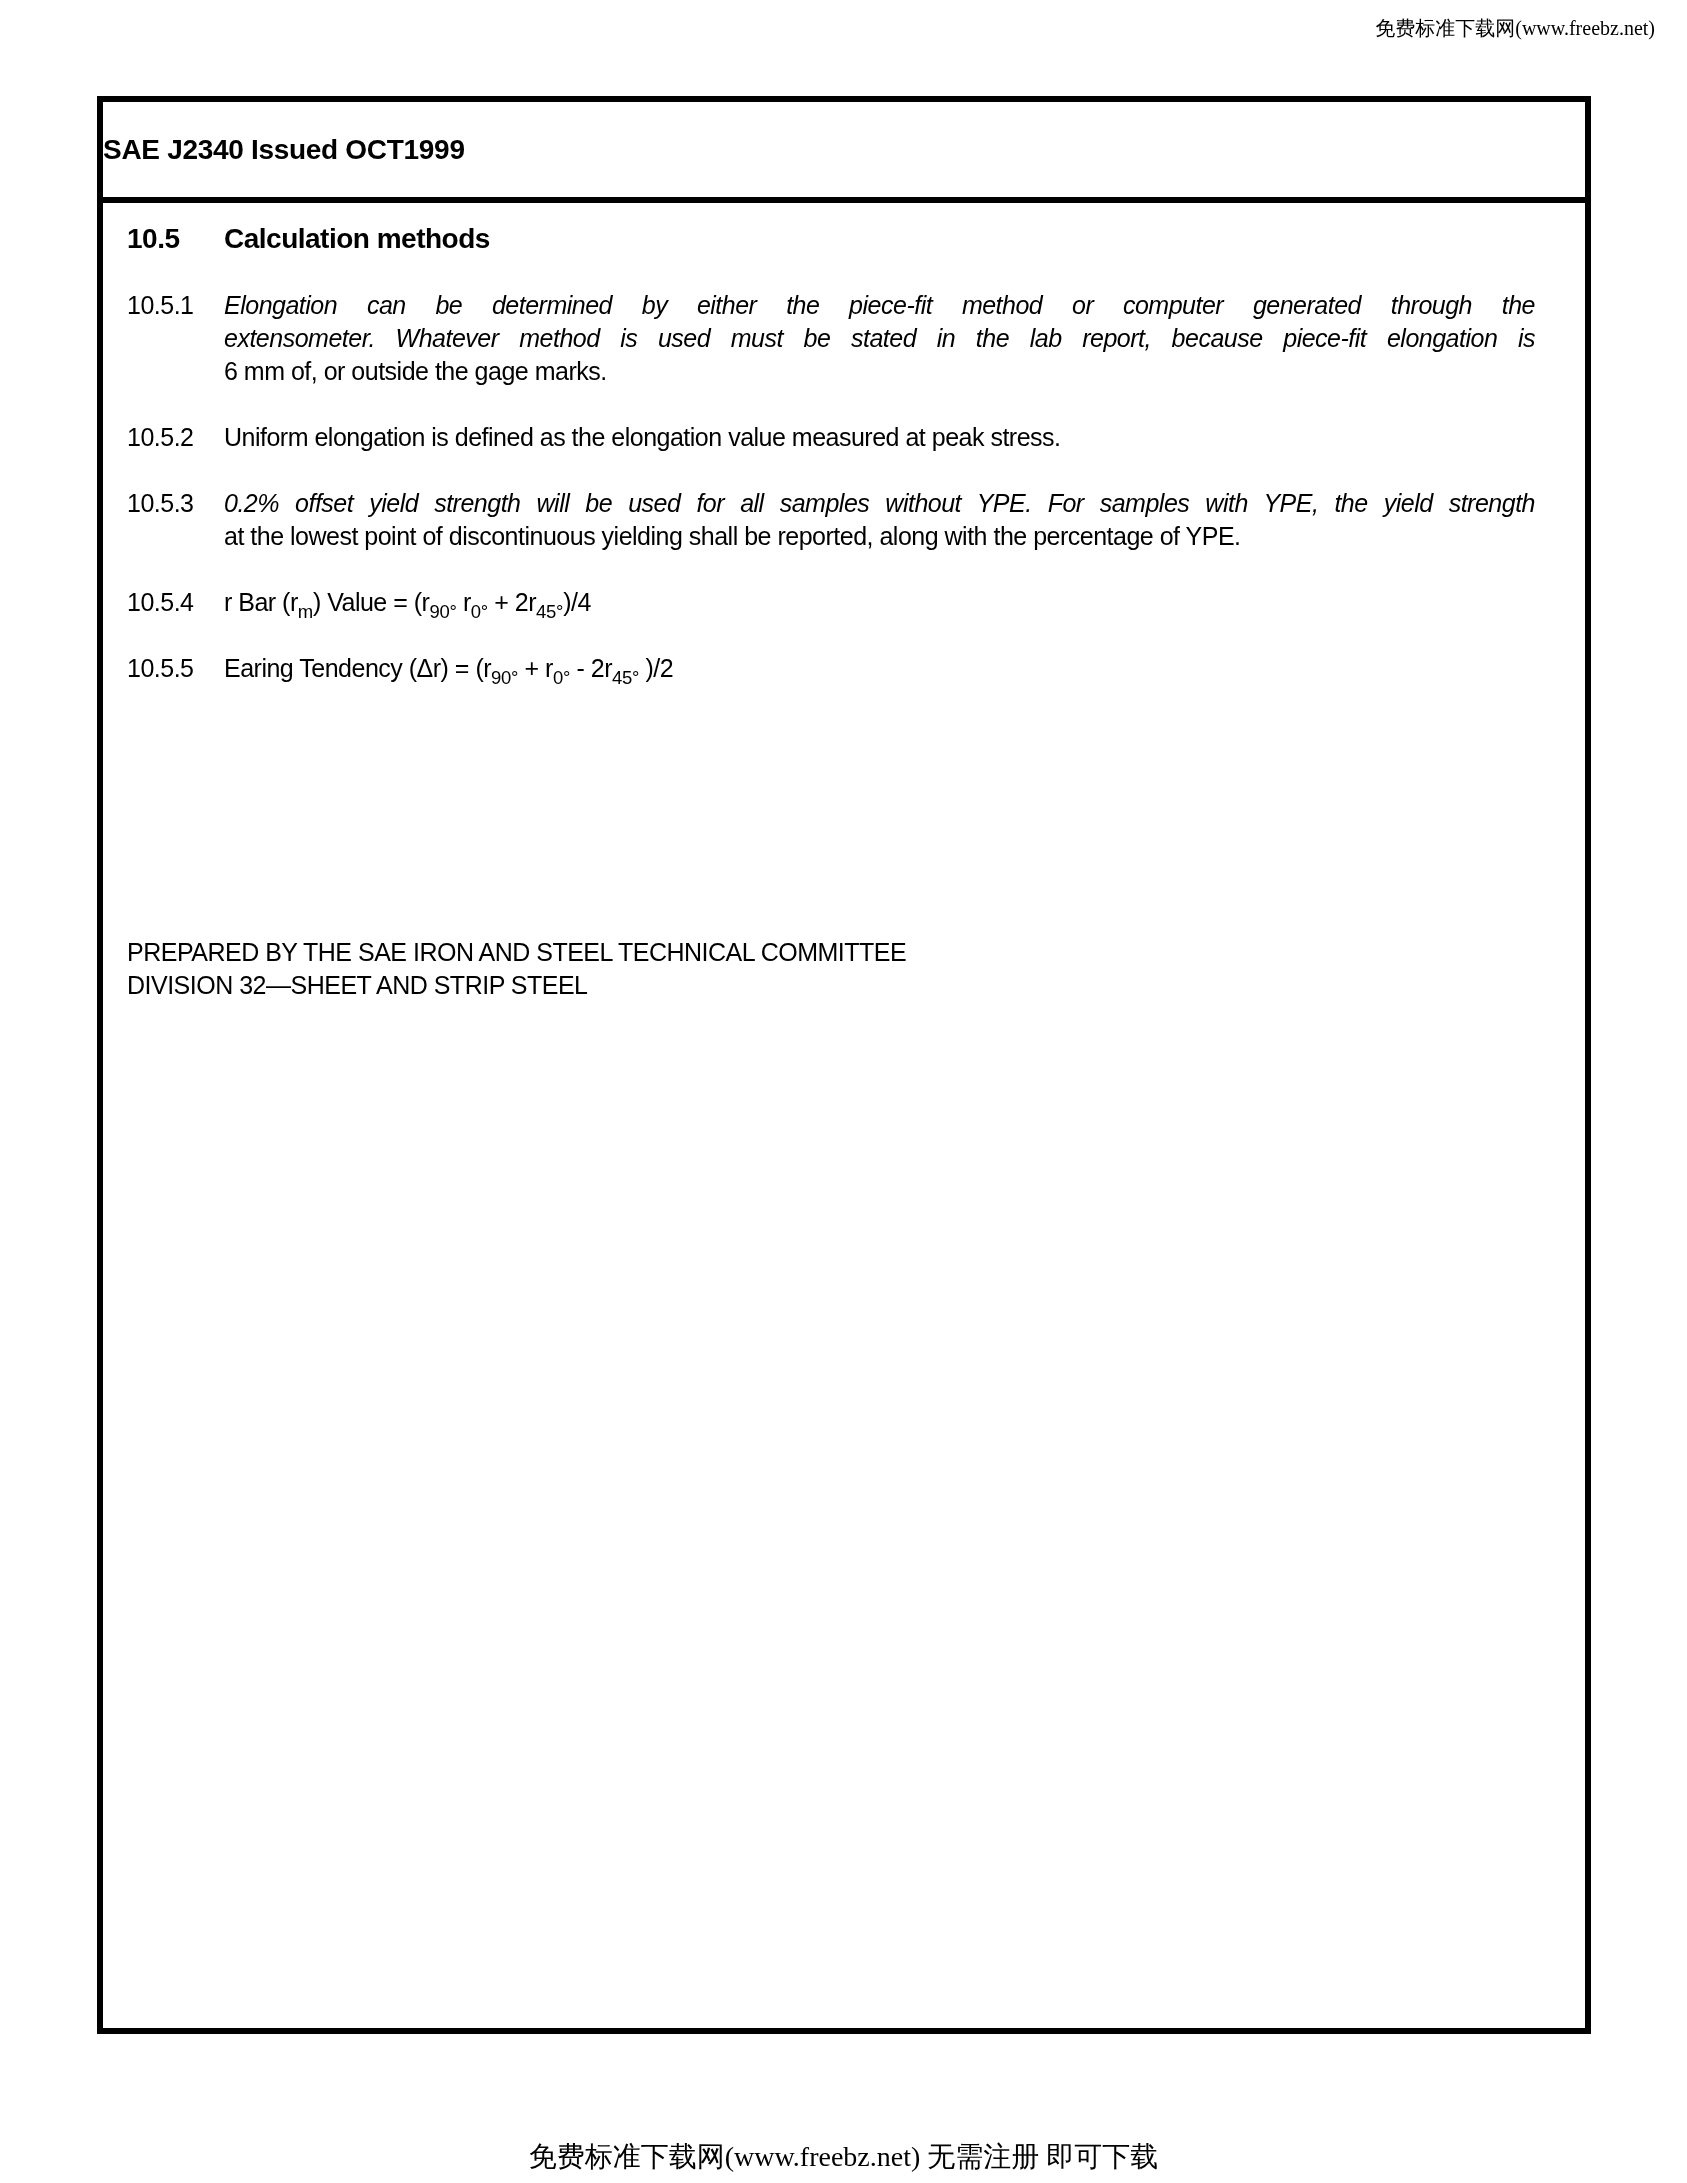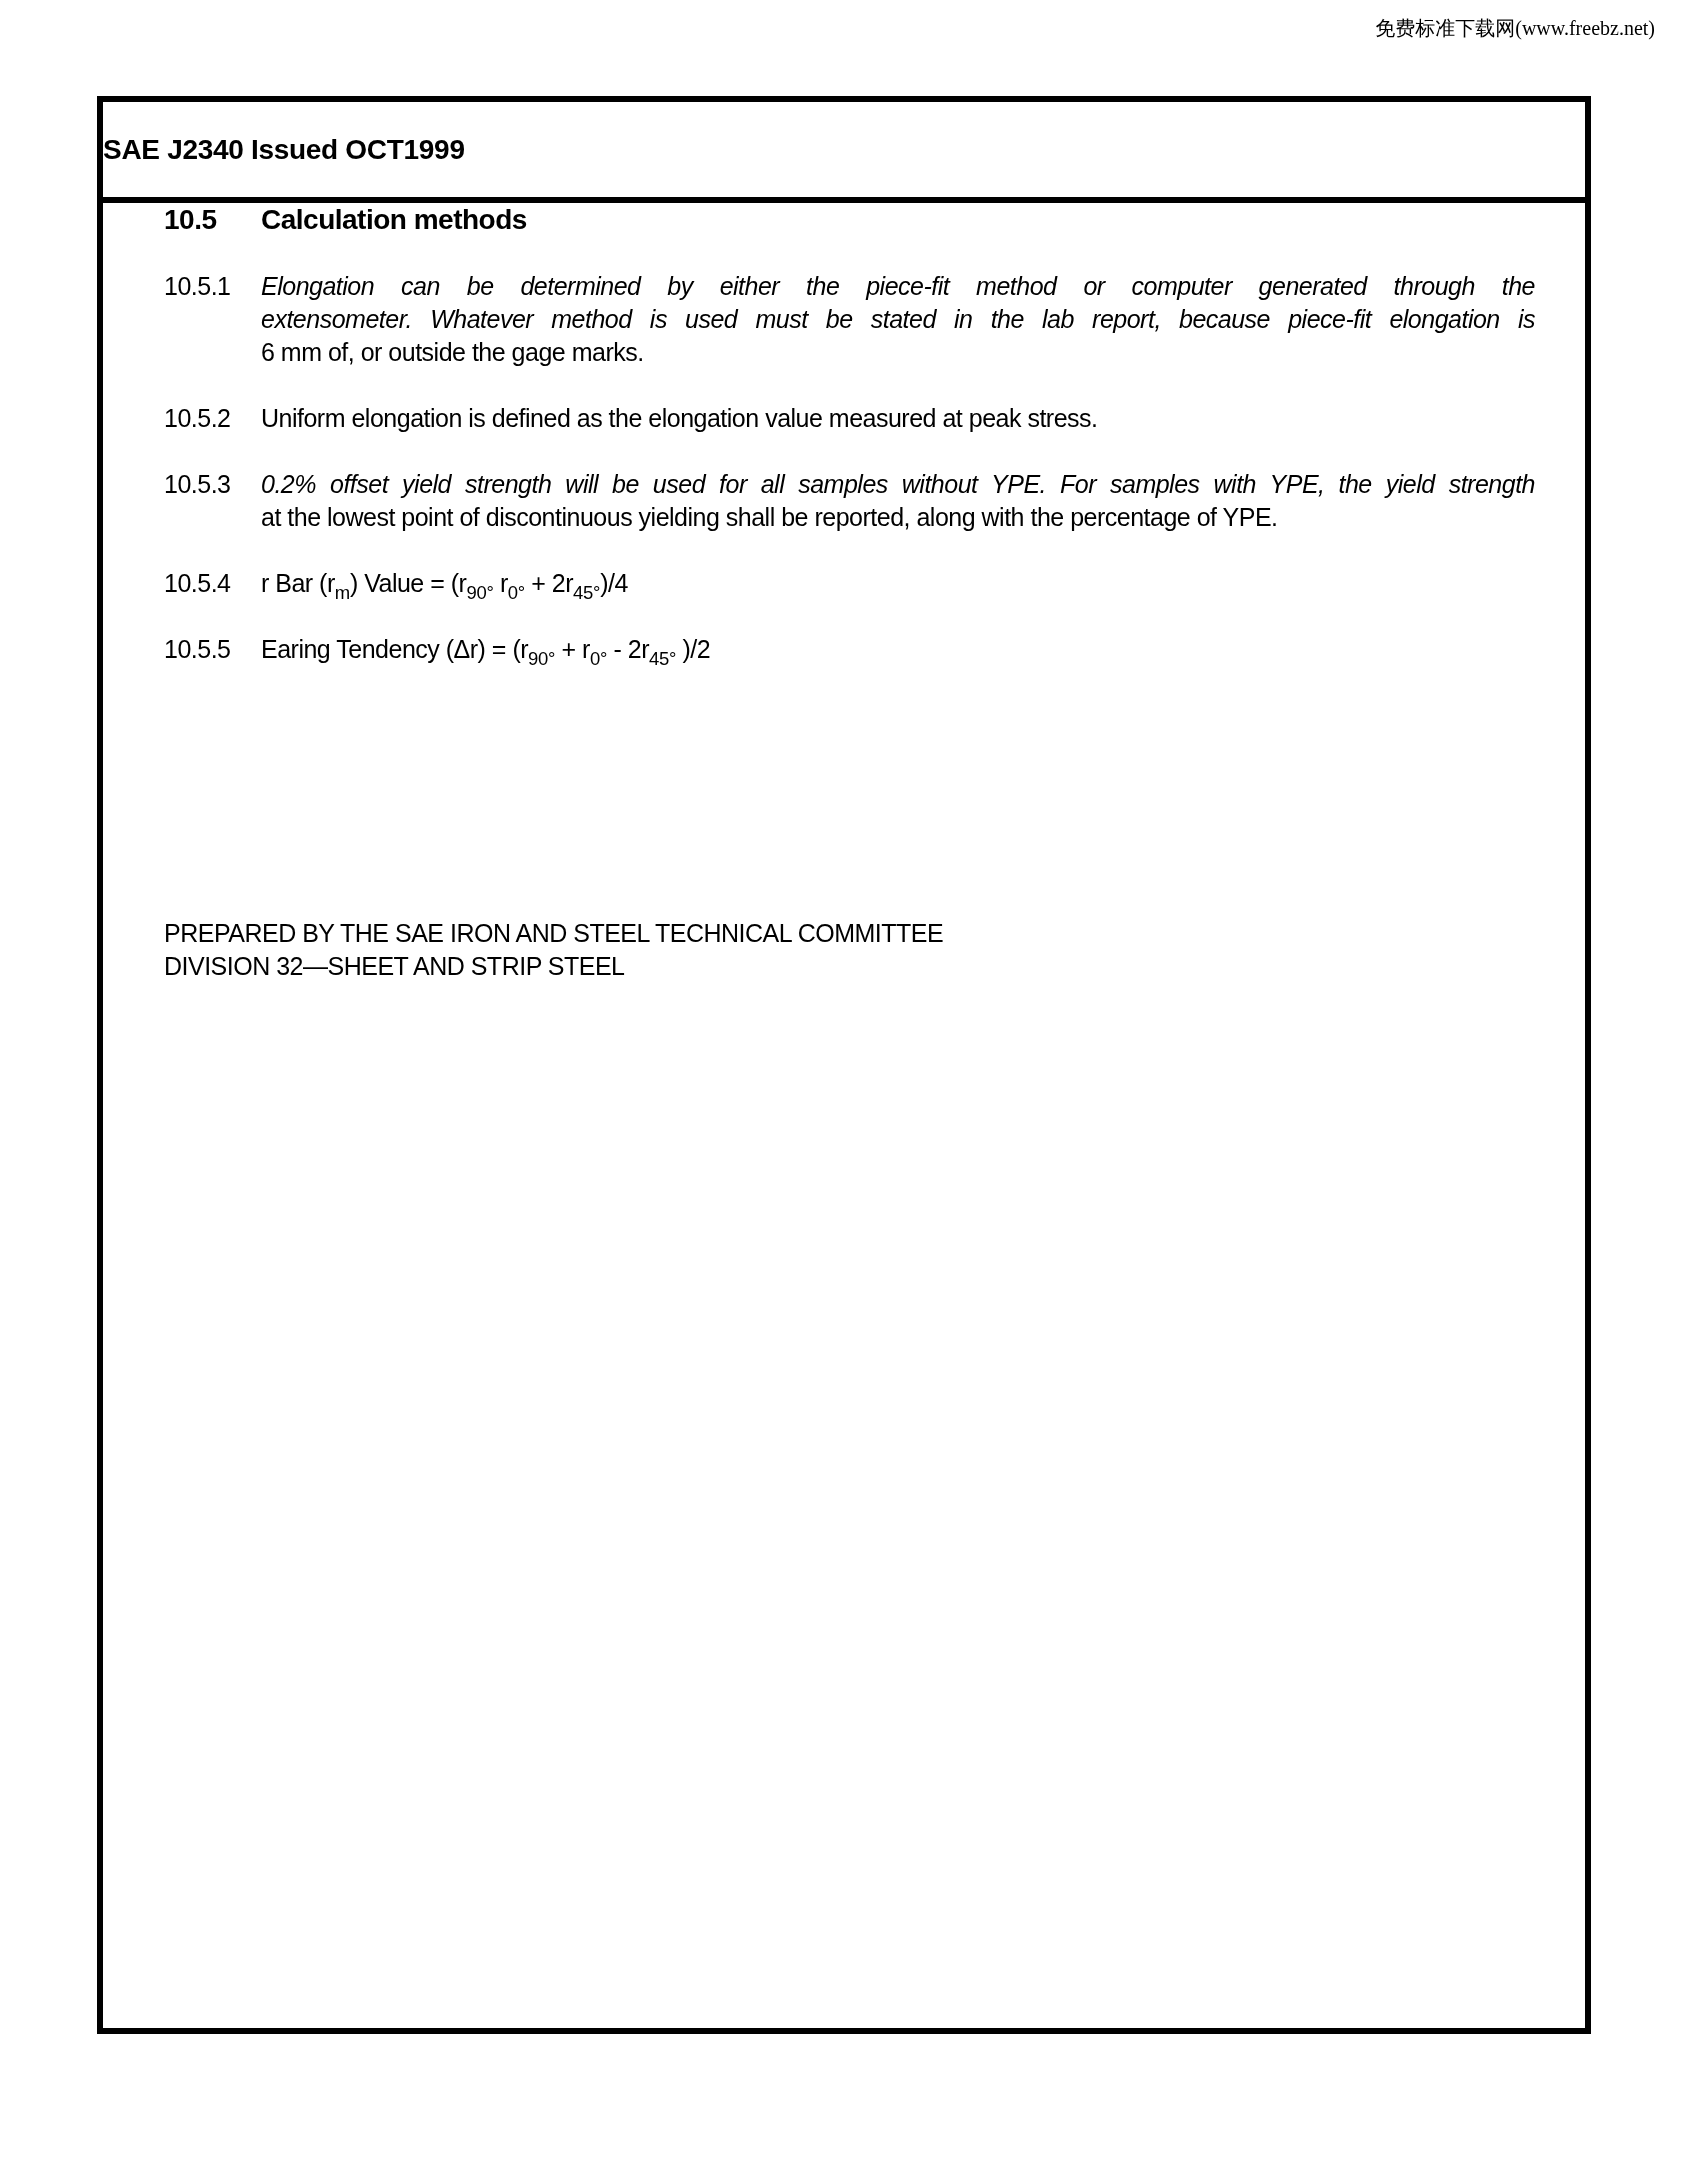--- a/index.html
+++ b/index.html
@@ -35,25 +35,24 @@
     border-bottom: 6px solid #000000;
     display: flex;
     align-items: center;
   }
   .doc-title {
     font-size: 28px;
     font-weight: bold;
     letter-spacing: -0.3px;
   }
   .doc-body {
-    padding: 0 50px 0 24px;
+    padding: 19px 50px 0 24px;
     font-size: 25px;
     line-height: 33px;
     letter-spacing: -0.5px;
-    margin-left: 37px;
   }
   .item { display: flex; margin-bottom: 33px; }
   .heading-row {
     font-size: 28px;
     font-weight: bold;
     margin-bottom: 34px;
   }
   .num { flex: 0 0 97px; }
   .txt { flex: 1; min-width: 0; }
   .line { text-align: left; }
@@ -144,15 +143,16 @@
 
       <div class="committee">
         <div class="line">PREPARED BY THE SAE IRON AND STEEL TECHNICAL COMMITTEE</div>
         <div class="line">DIVISION 32—SHEET AND STRIP STEEL</div>
       </div>
 
     </div>
   </div>
 
 
+  <div class="watermark-bottom">免费标准下载网(www.freebz.net) 无需注册 即可下载</div>
 
 </div>
 
 
 </body></html>

